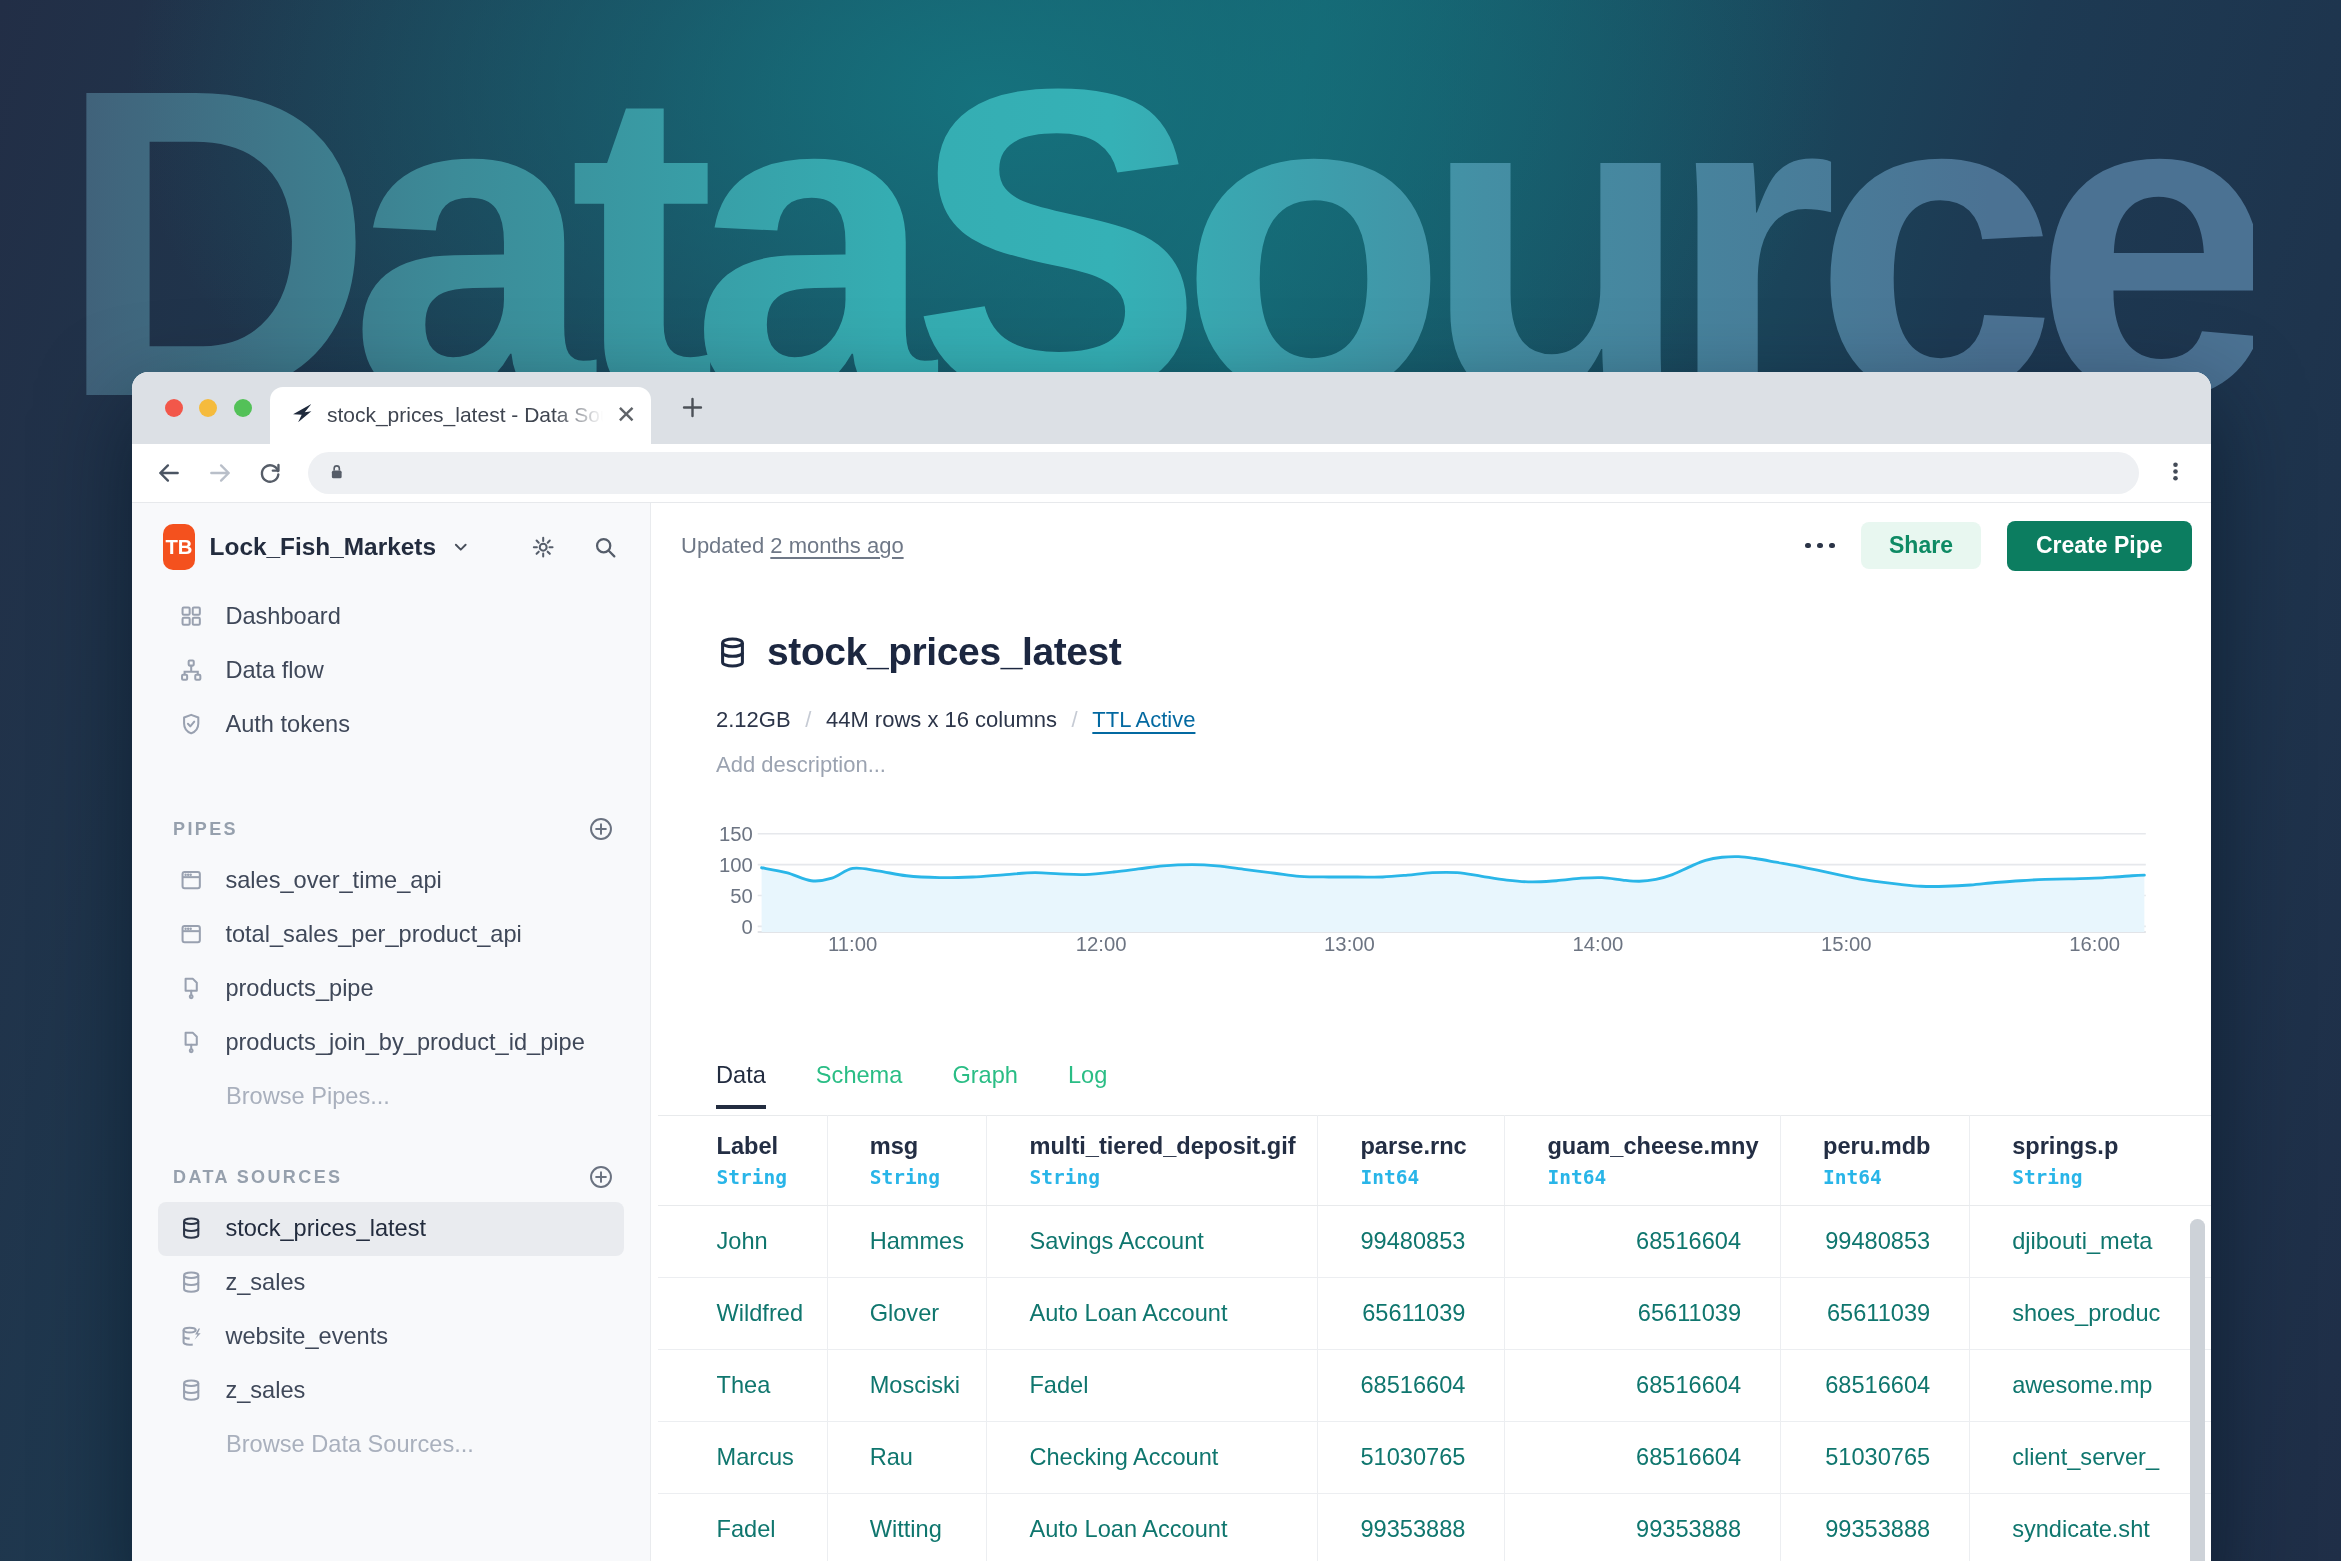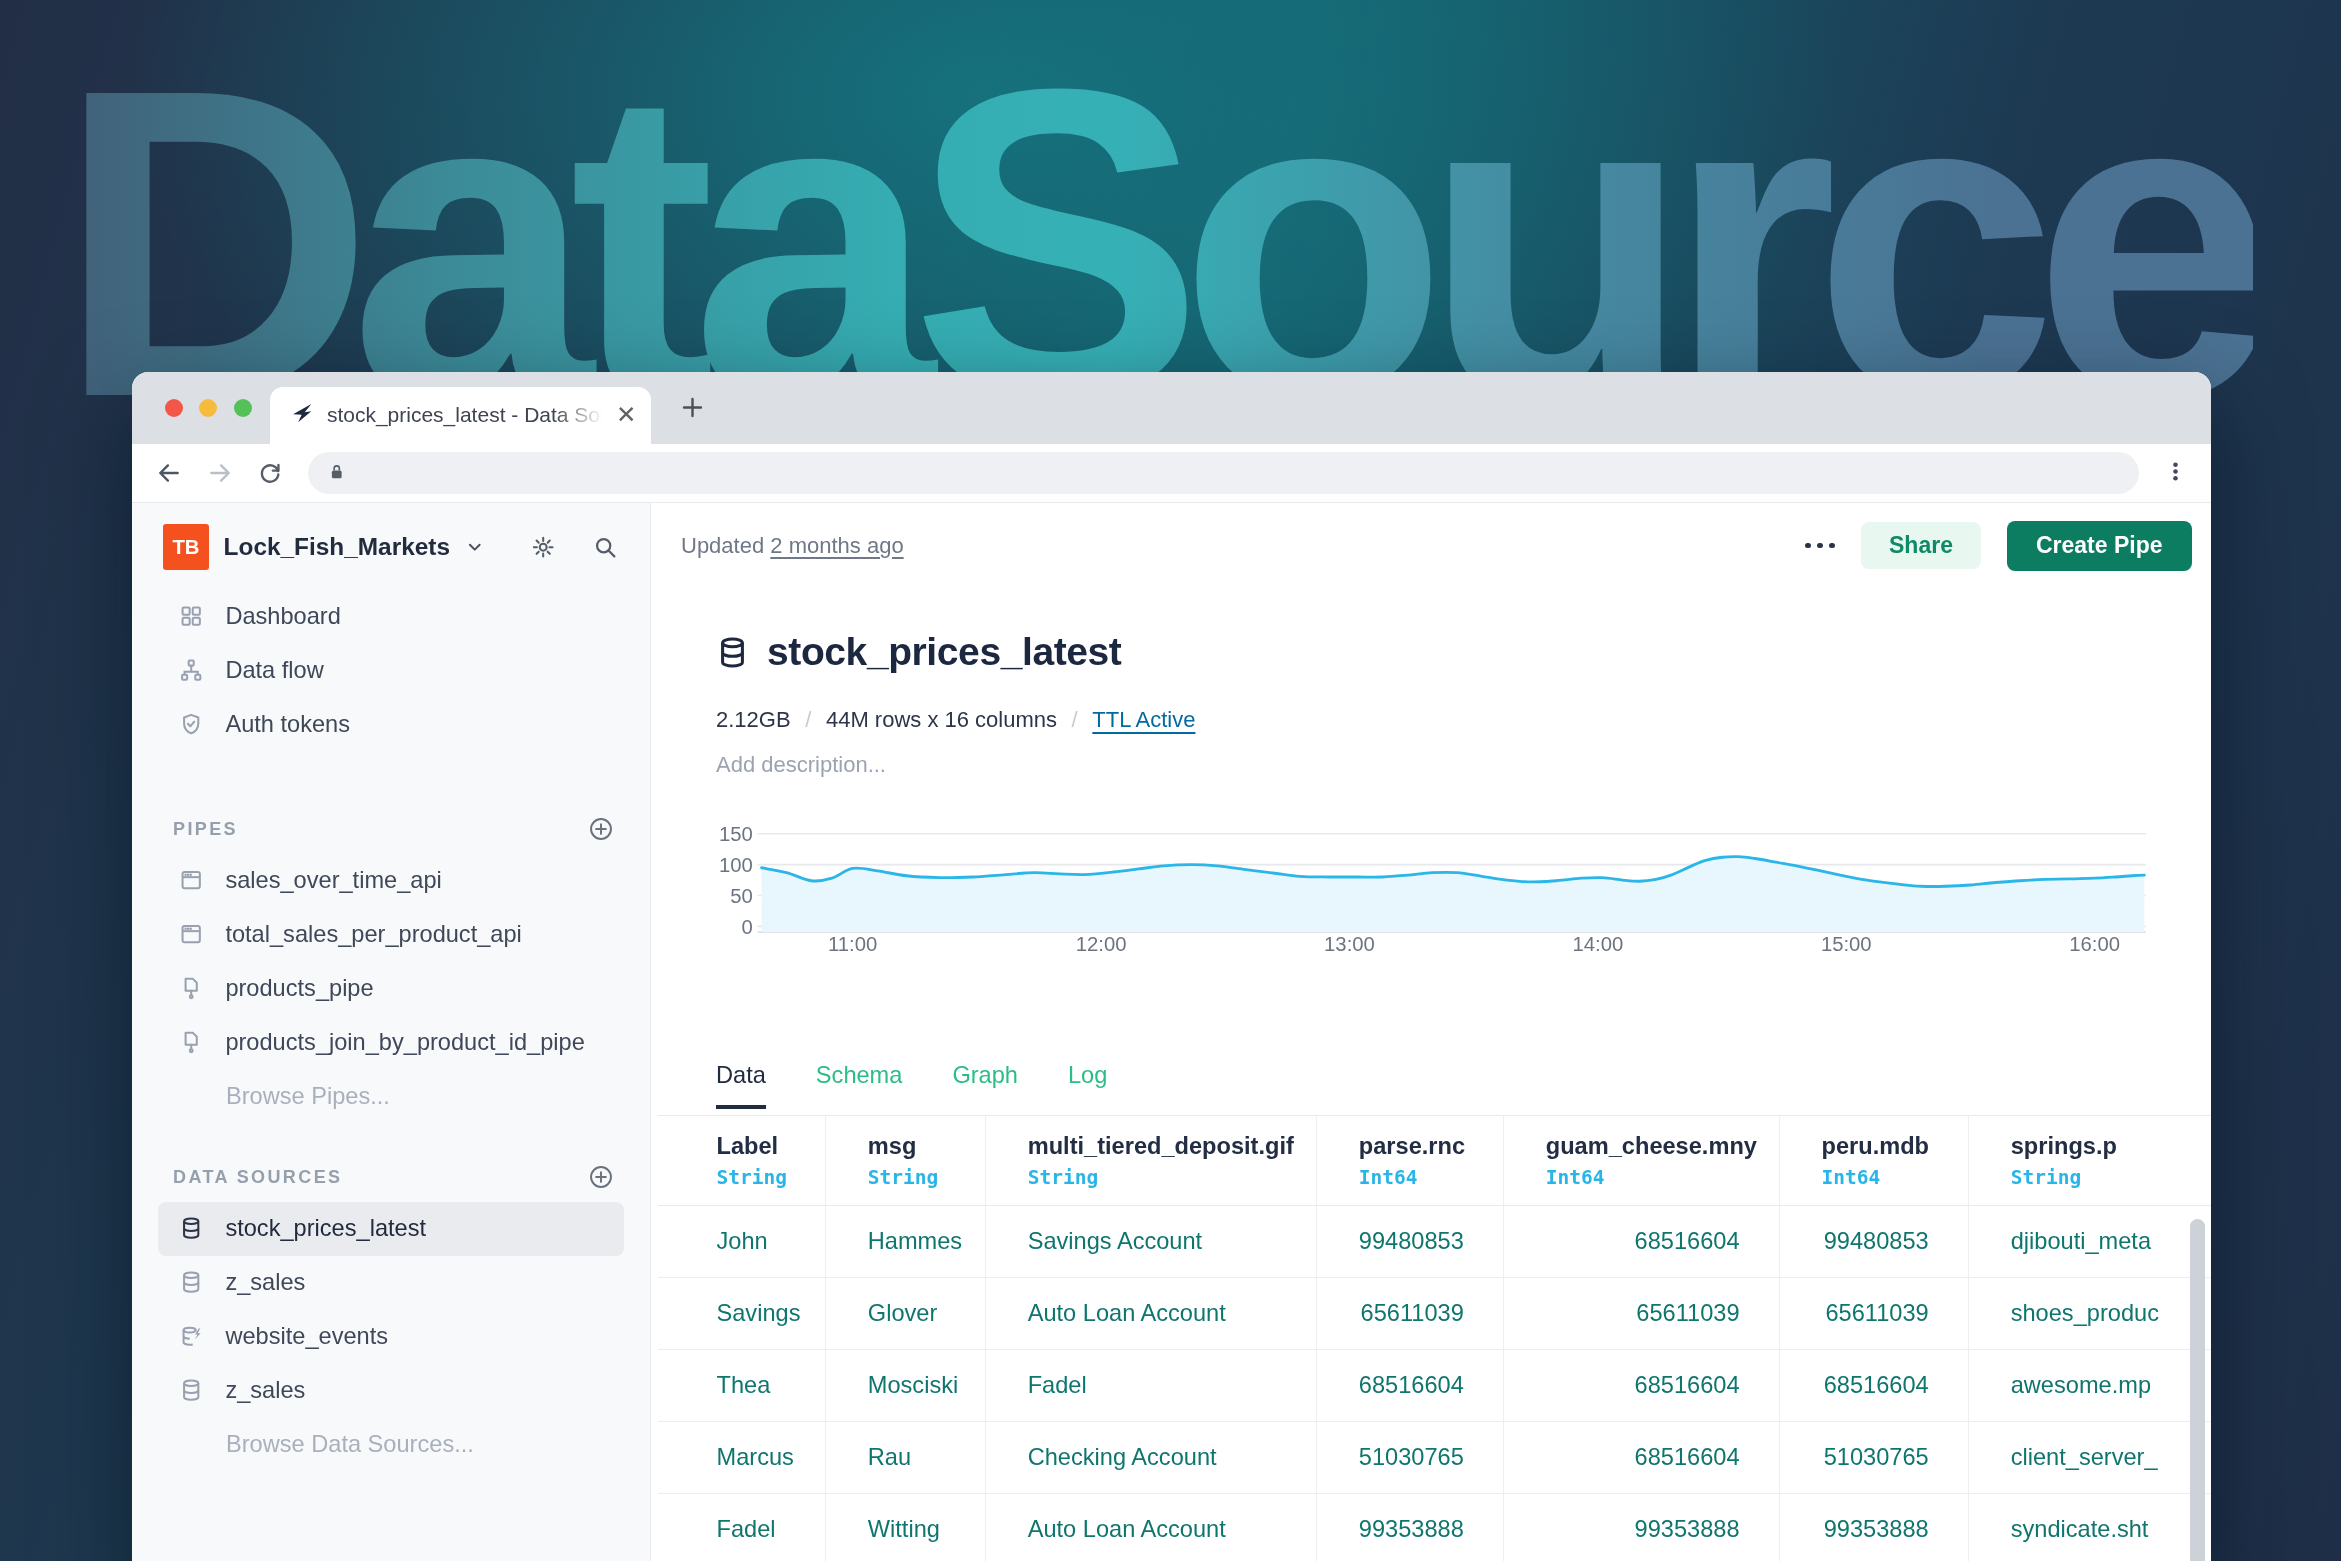--- a/index.html
+++ b/index.html
@@ -48,21 +48,21 @@
   .url-pill{ flex:1; height:42px; background:#eef0f3; border-radius:21px;
     display:flex; align-items:center; padding:0 19.5px; gap:11.4px; overflow:hidden; }
   .url-text{ font-size:21px; color:#3d4553; white-space:nowrap; }
   .url-text .scheme{ color:#7e8796; }
 
   
   .app{ display:flex; height:1090px; background:#fff; }
 
   .sidebar{ width:519px; flex:none; background:#f8f9fb; border-right:1.6px solid #e9ebee; padding-top:21px; }
   .ws-row{ display:flex; align-items:center; padding:0 33px 0 31px; gap:14.6px; height:46px; }
-  .ws-badge{ width:46px; height:46px; border-radius:3px; background:#f4511e; color:#fff;
+  .ws-badge{ width:32px; height:46px; border-radius:10px; background:#f4511e; color:#fff;
     font-size:20.3px; font-weight:bold; display:flex; align-items:center; justify-content:center; flex:none; }
   .ws-name{ font-size:24.4px; font-weight:bold; color:#232c3e; white-space:nowrap; }
   .ws-chevron{ width:19.5px; height:19.5px; color:#49505c; }
   .ws-spacer{ flex:1; }
   .ws-tool{ width:24.4px; height:24.4px; color:#555d6a; }
   .ws-tool + .ws-tool{ margin-left:23px; }
 
   .nav-list{ margin-top:19.5px; }
   .side-item{ height:54px; display:flex; align-items:center; padding-left:47px; gap:22px; cursor:default; }
   .side-item .ic{ width:24.4px; height:24.4px; color:#99a1b0; flex:none; }
@@ -477,21 +477,21 @@
               <tr>
                 <td>John</td>
                 <td>Hammes</td>
                 <td>Savings Account</td>
                 <td class="num">99480853</td>
                 <td class="num">68516604</td>
                 <td class="num">99480853</td>
                 <td>djibouti_meta</td>
               </tr>
               <tr>
-                <td>Savings</td>
+                <td>Wildfred</td>
                 <td>Glover</td>
                 <td>Auto Loan Account</td>
                 <td class="num">65611039</td>
                 <td class="num">65611039</td>
                 <td class="num">65611039</td>
                 <td>shoes_produc</td>
               </tr>
               <tr>
                 <td>Thea</td>
                 <td>Mosciski</td>

